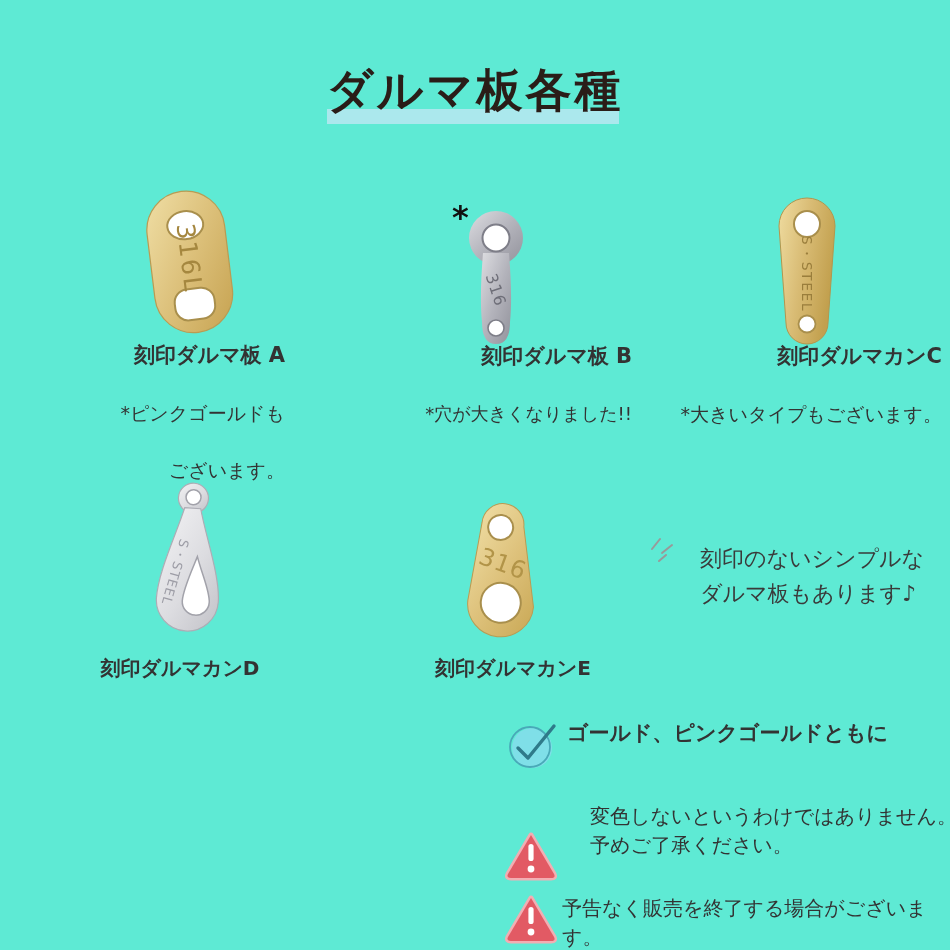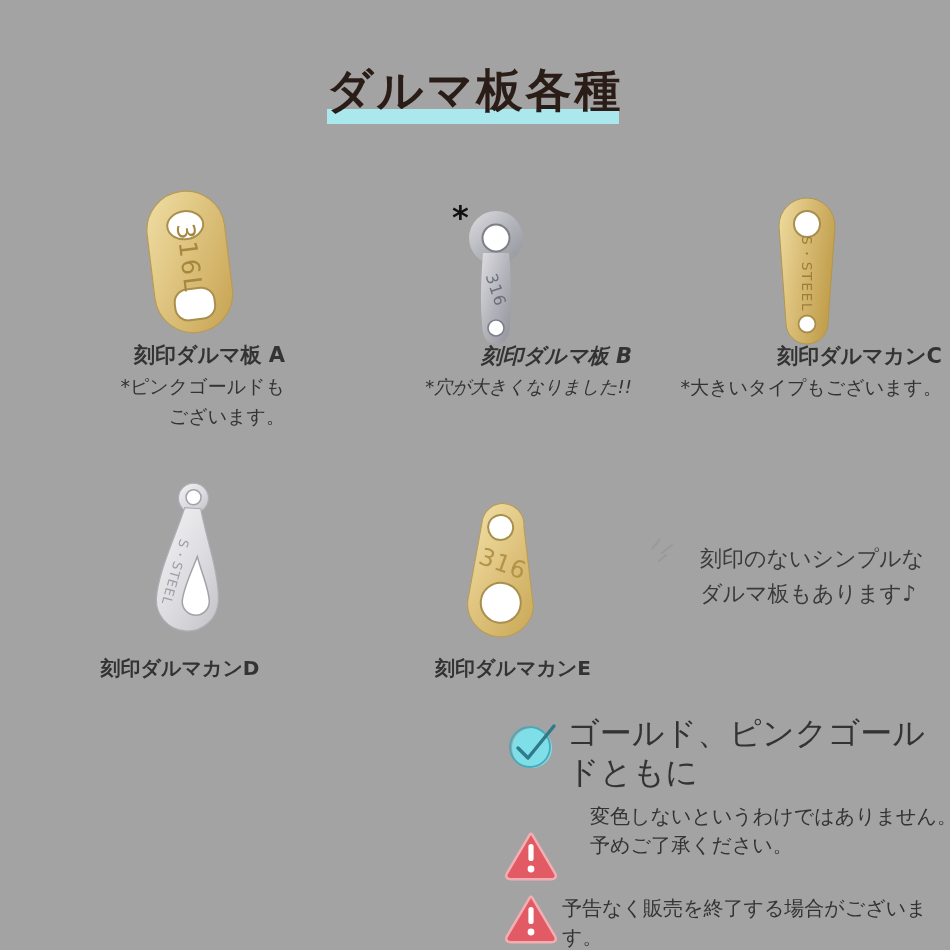--- a/index.html
+++ b/index.html
@@ -1,33 +1,33 @@
 <!DOCTYPE html>
 <html><head>
 <meta charset="utf-8">
 <style>
   html,body{margin:0;padding:0;background:#fff;}
   .canvas{
-    position:relative;width:950px;height:950px;background:#a3a3a3;overflow:hidden;
+    position:relative;width:950px;height:950px;background:#5eead4;overflow:hidden;
     font-family:"DejaVu Sans","Liberation Sans",sans-serif;color:#333;
   }
   .abs{position:absolute;}
   
   .title-underline{left:327px;top:109px;width:292px;height:15px;background:#ABE8ED;z-index:1;}
   .title-text{left:0;top:60px;width:950px;text-align:center;font-size:46px;font-weight:bold;
     color:#2A1D18;letter-spacing:3px;z-index:2;}
   
   .plabel{text-align:right;font-weight:600;color:#333;}
   .plabel .name{font-size:21px;line-height:31px;}
-  .plabel .note{font-size:19px;line-height:30px;font-weight:500;}
+  .plabel .note{font-size:19px;line-height:30px;font-weight:500;margin-top:27px;}
   .plabel-big{text-align:center;font-size:20px;font-weight:600;color:#333;}
   
   .plain-note{font-size:22px;line-height:35px;color:#3A3A3A;font-weight:500;}
   
-  .plating-note{font-size:32px;line-height:39px;color:#333;font-weight:400;}
+  .plating-note{font-size:21px;line-height:39px;color:#333;font-weight:700;}
   
   .warn-text{font-size:20px;line-height:29px;color:#333;font-weight:500;}
   svg text{font-family:"DejaVu Sans","Liberation Sans",sans-serif;}
 </style>
 </head>
 <body>
 
 <div class="canvas">
 
   <div class="abs title-underline"></div>
@@ -62,21 +62,21 @@
           <stop offset="1" stop-color="#92929B"></stop>
       </linearGradient>
     </defs>
     <text x="8" y="30" font-size="32" font-weight="bold" fill="#111">*</text>
     <circle cx="52" cy="40" r="27" fill="url(#silvB)"></circle>
     <path d="M 39,55 C 37,80 36,105 38,124 Q 38,146 52,146 Q 66,146 66,124 C 68,105 67,80 65,55 Z" fill="url(#silvB)"></path>
     <circle cx="52" cy="40" r="13.5" fill="#ffffff" stroke="#7E7E88" stroke-width="2"></circle>
     <circle cx="52" cy="130" r="8" fill="#ffffff" stroke="#7E7E88" stroke-width="1.6"></circle>
     <text transform="rotate(72 52 92)" x="52" y="92" text-anchor="middle" dominant-baseline="central" font-size="16" letter-spacing="1" fill="#6E6E78">316</text>
   </svg>
-  <div class="abs plabel" style="left:372px;top:341px;width:260px;font-style:italic;">
+  <div class="abs plabel" style="left:372px;top:341px;width:260px;">
     <div class="name">刻印ダルマ板 B</div>
     <div class="note" style="font-size:18px;">*穴が大きくなりました!!</div>
   </div>
 
   <svg class="abs" style="left:768px;top:196px;" width="78" height="152" viewBox="0 0 78 152">
     <defs>
       <linearGradient id="goldC" x1="0" y1="0" x2="1" y2="0.4">
         <stop offset="0" stop-color="#EFDCA0"></stop>
           <stop offset="0.5" stop-color="#D9BC75"></stop>
           <stop offset="1" stop-color="#C2A04E"></stop>

